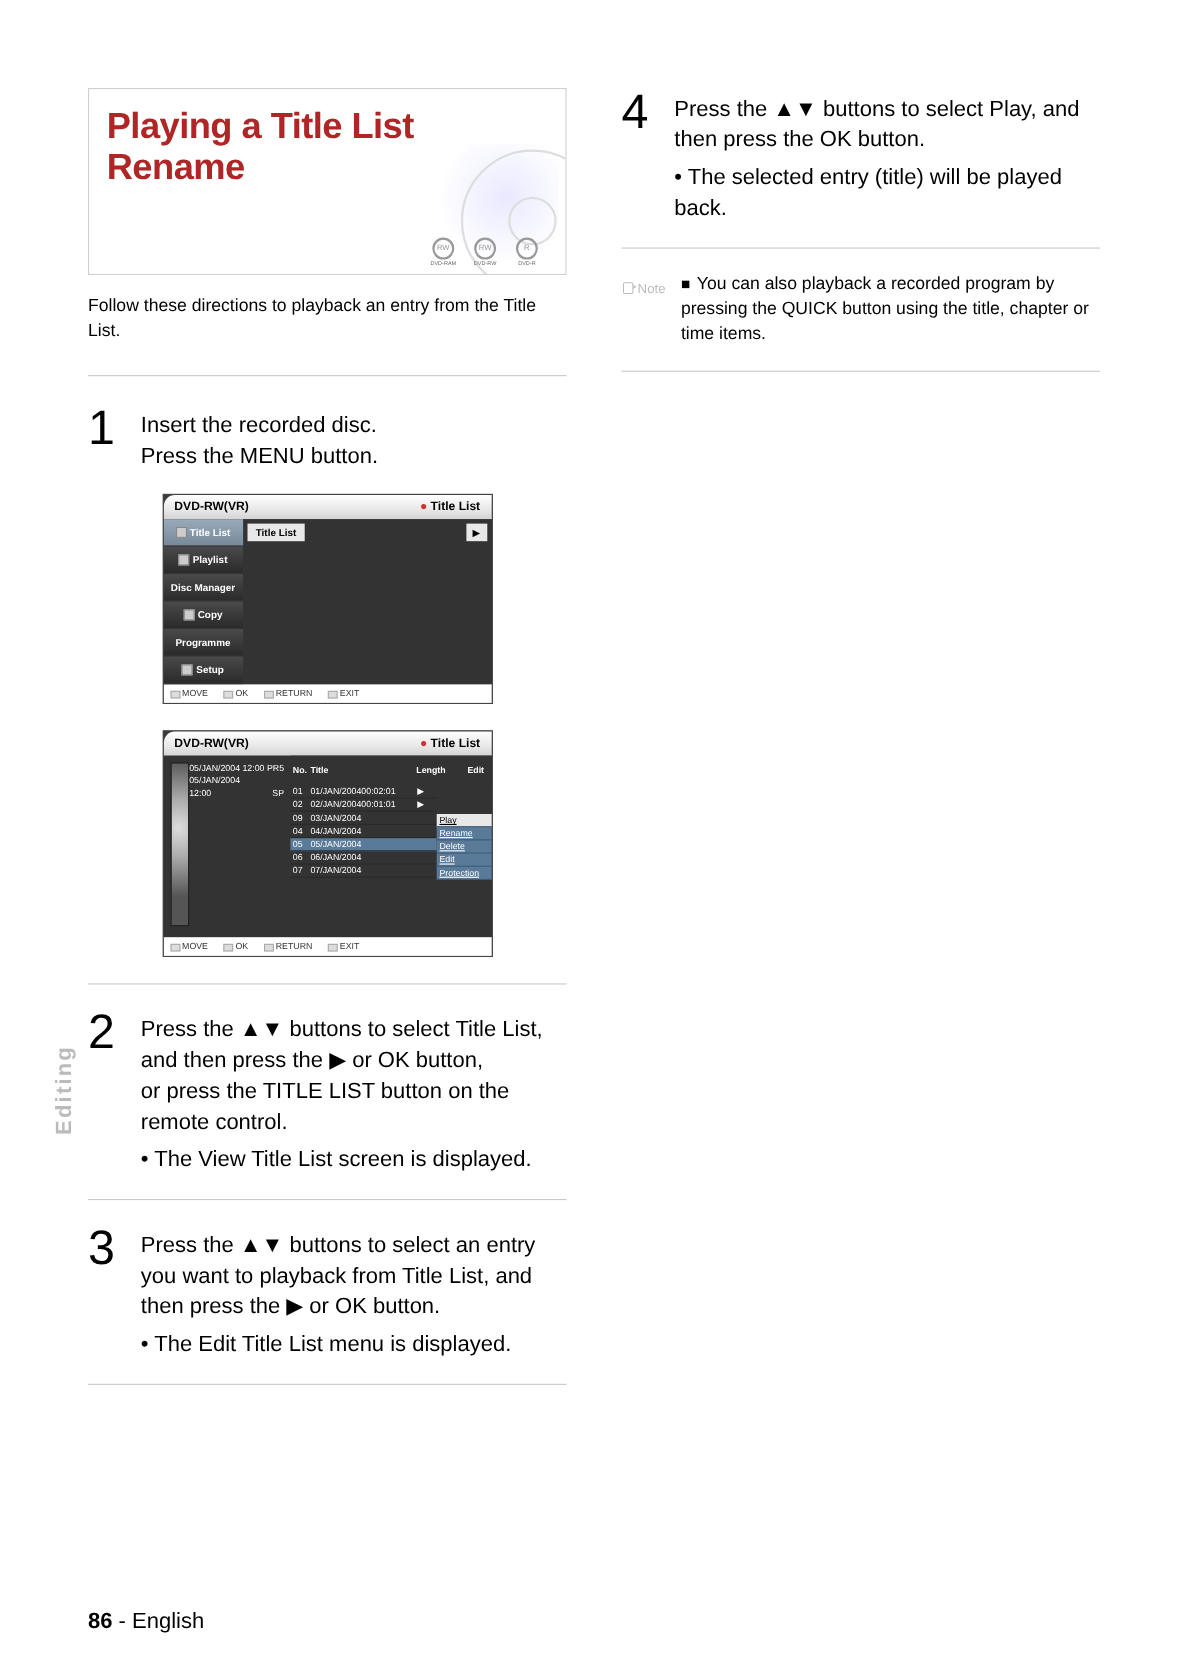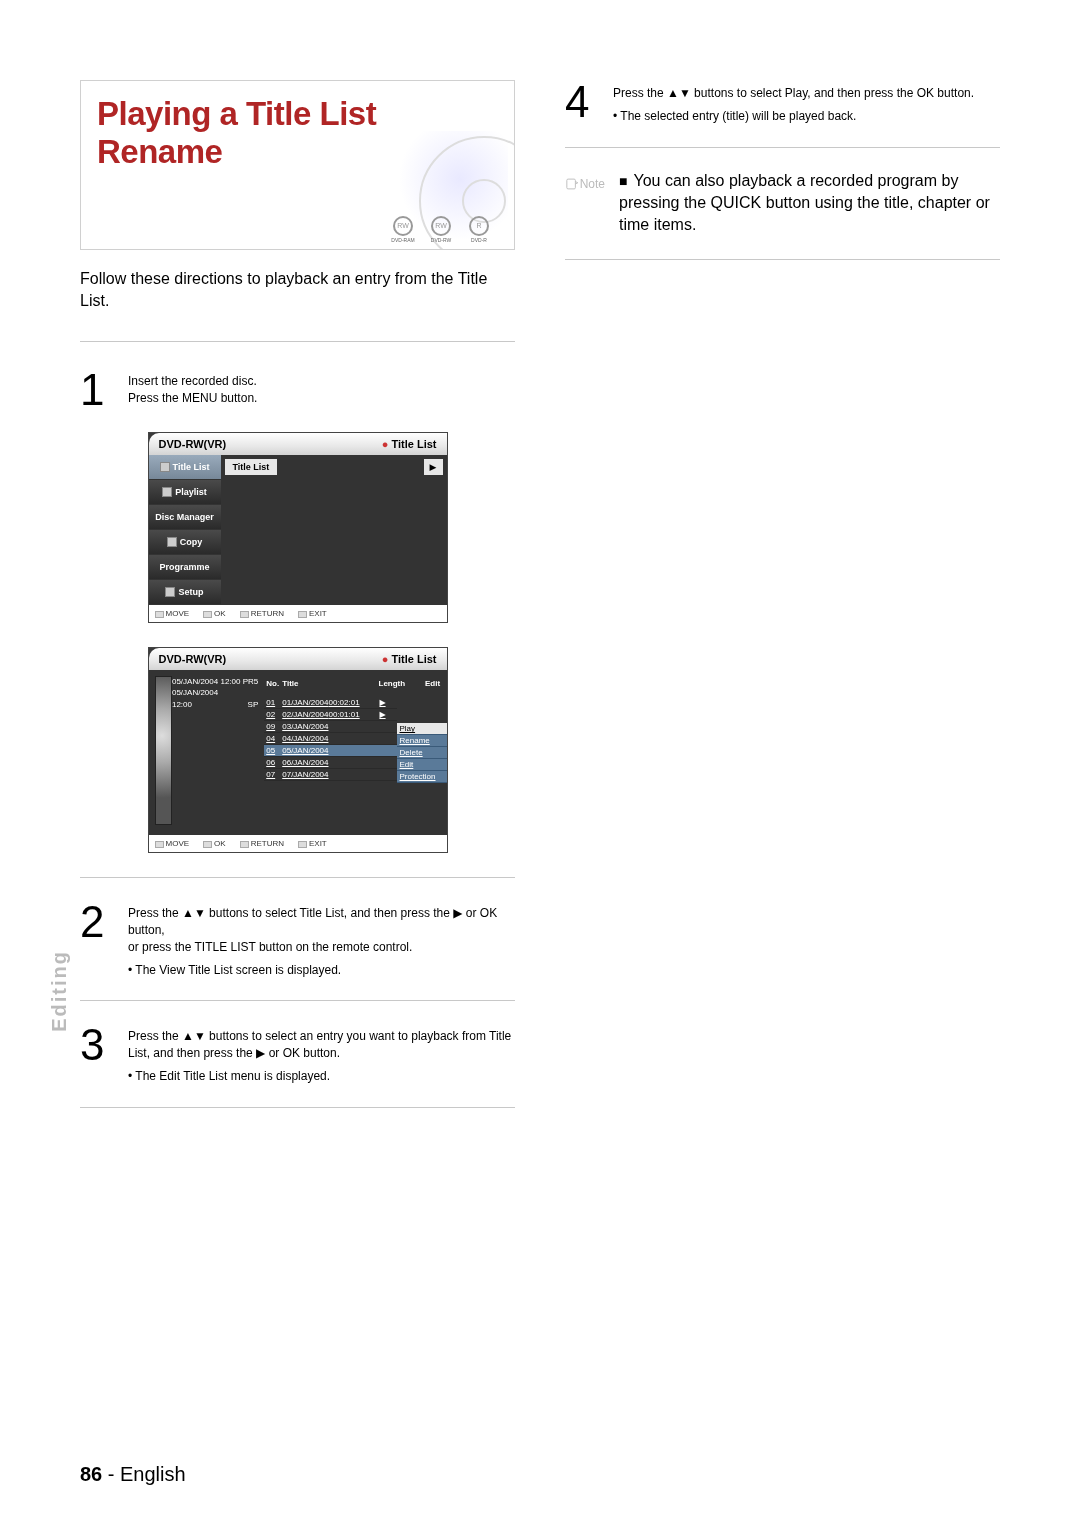--- a/index.html
+++ b/index.html
@@ -62,21 +62,21 @@
     width:20px;height:20px;border:2px solid #999;border-radius:50%;
     display:flex;align-items:center;justify-content:center;font-size:7px;color:#999;margin-bottom:1px;
   }
 
   .intro { font-size: 16px; line-height: 1.35; margin-bottom: 30px; }
   .hr { border: none; border-top: 1px solid #c8c8c8; margin: 10px 0 26px; }
   .hr2 { border: none; border-top: 1px solid #c8c8c8; margin: 22px 0; }
 
   .step { display: flex; gap: 14px; margin-bottom: 14px; }
   .step-num { font-size: 44px; font-weight: 300; line-height: 1; min-width: 34px; font-family: Arial, sans-serif;}
-  .step-body { font-size: 12px; line-height: 1.4; padding-top: 5px; }
+  .step-body { font-size: 20px; line-height: 1.4; padding-top: 5px; }
   .bullet { margin-top: 6px; }
 
   
   .osd {
     width: 300px;
     margin: 20px auto 24px;
     font-size: 10px;
     color: #fff;
     background: #3a3a3a;
     border: 1px solid #444;
@@ -107,21 +107,21 @@
 
   
   .osd-body2{display:flex;height:165px;background:#333;}
   .osd-preview{width:130px;padding:6px;display:flex;}
   .thumb{flex:1;background:radial-gradient(circle at 40% 40%, #ddd 0,#aaa 30%,#555 70%);margin-bottom:4px;border:1px solid #222;}
   .meta{font-size:8px;line-height:1.4;color:#fff;}
   .meta .sp{float:right;color:#fff;}
   .osd-list{flex:1;font-size:8px;}
   .osd-list-head{display:flex;background:#333;padding:9px 2px;font-weight:bold;}
   .c-no{width:16px;}.c-title{flex:1;}.c-len{width:42px;}.c-ed{width:24px;text-align:center;}
-  .osd-list-row{display:flex;padding:1px 2px;border-bottom:1px solid #2a2a2a;align-items:flex-start;text-decoration:underline;}
+  .osd-list-row{display:flex;padding:1px 2px;border-bottom:1px solid #2a2a2a;align-items:flex-start;}
   .osd-list-row.sel{background:#5a7a99;}
   .osd-list-row .c-ed{color:#fff;}
   .ctx-col{width:50px;font-size:8px;}
   .ctx-item{background:#5a7a99;border-bottom:1px solid #3a5a79;padding:1px 3px;text-decoration:underline;}
   .ctx-item.h{background:#e8e8e8;color:#000;}
 
   
   .side-tab{
     position:absolute;left:48px;top:950px;
     writing-mode:vertical-rl;transform:rotate(180deg);

